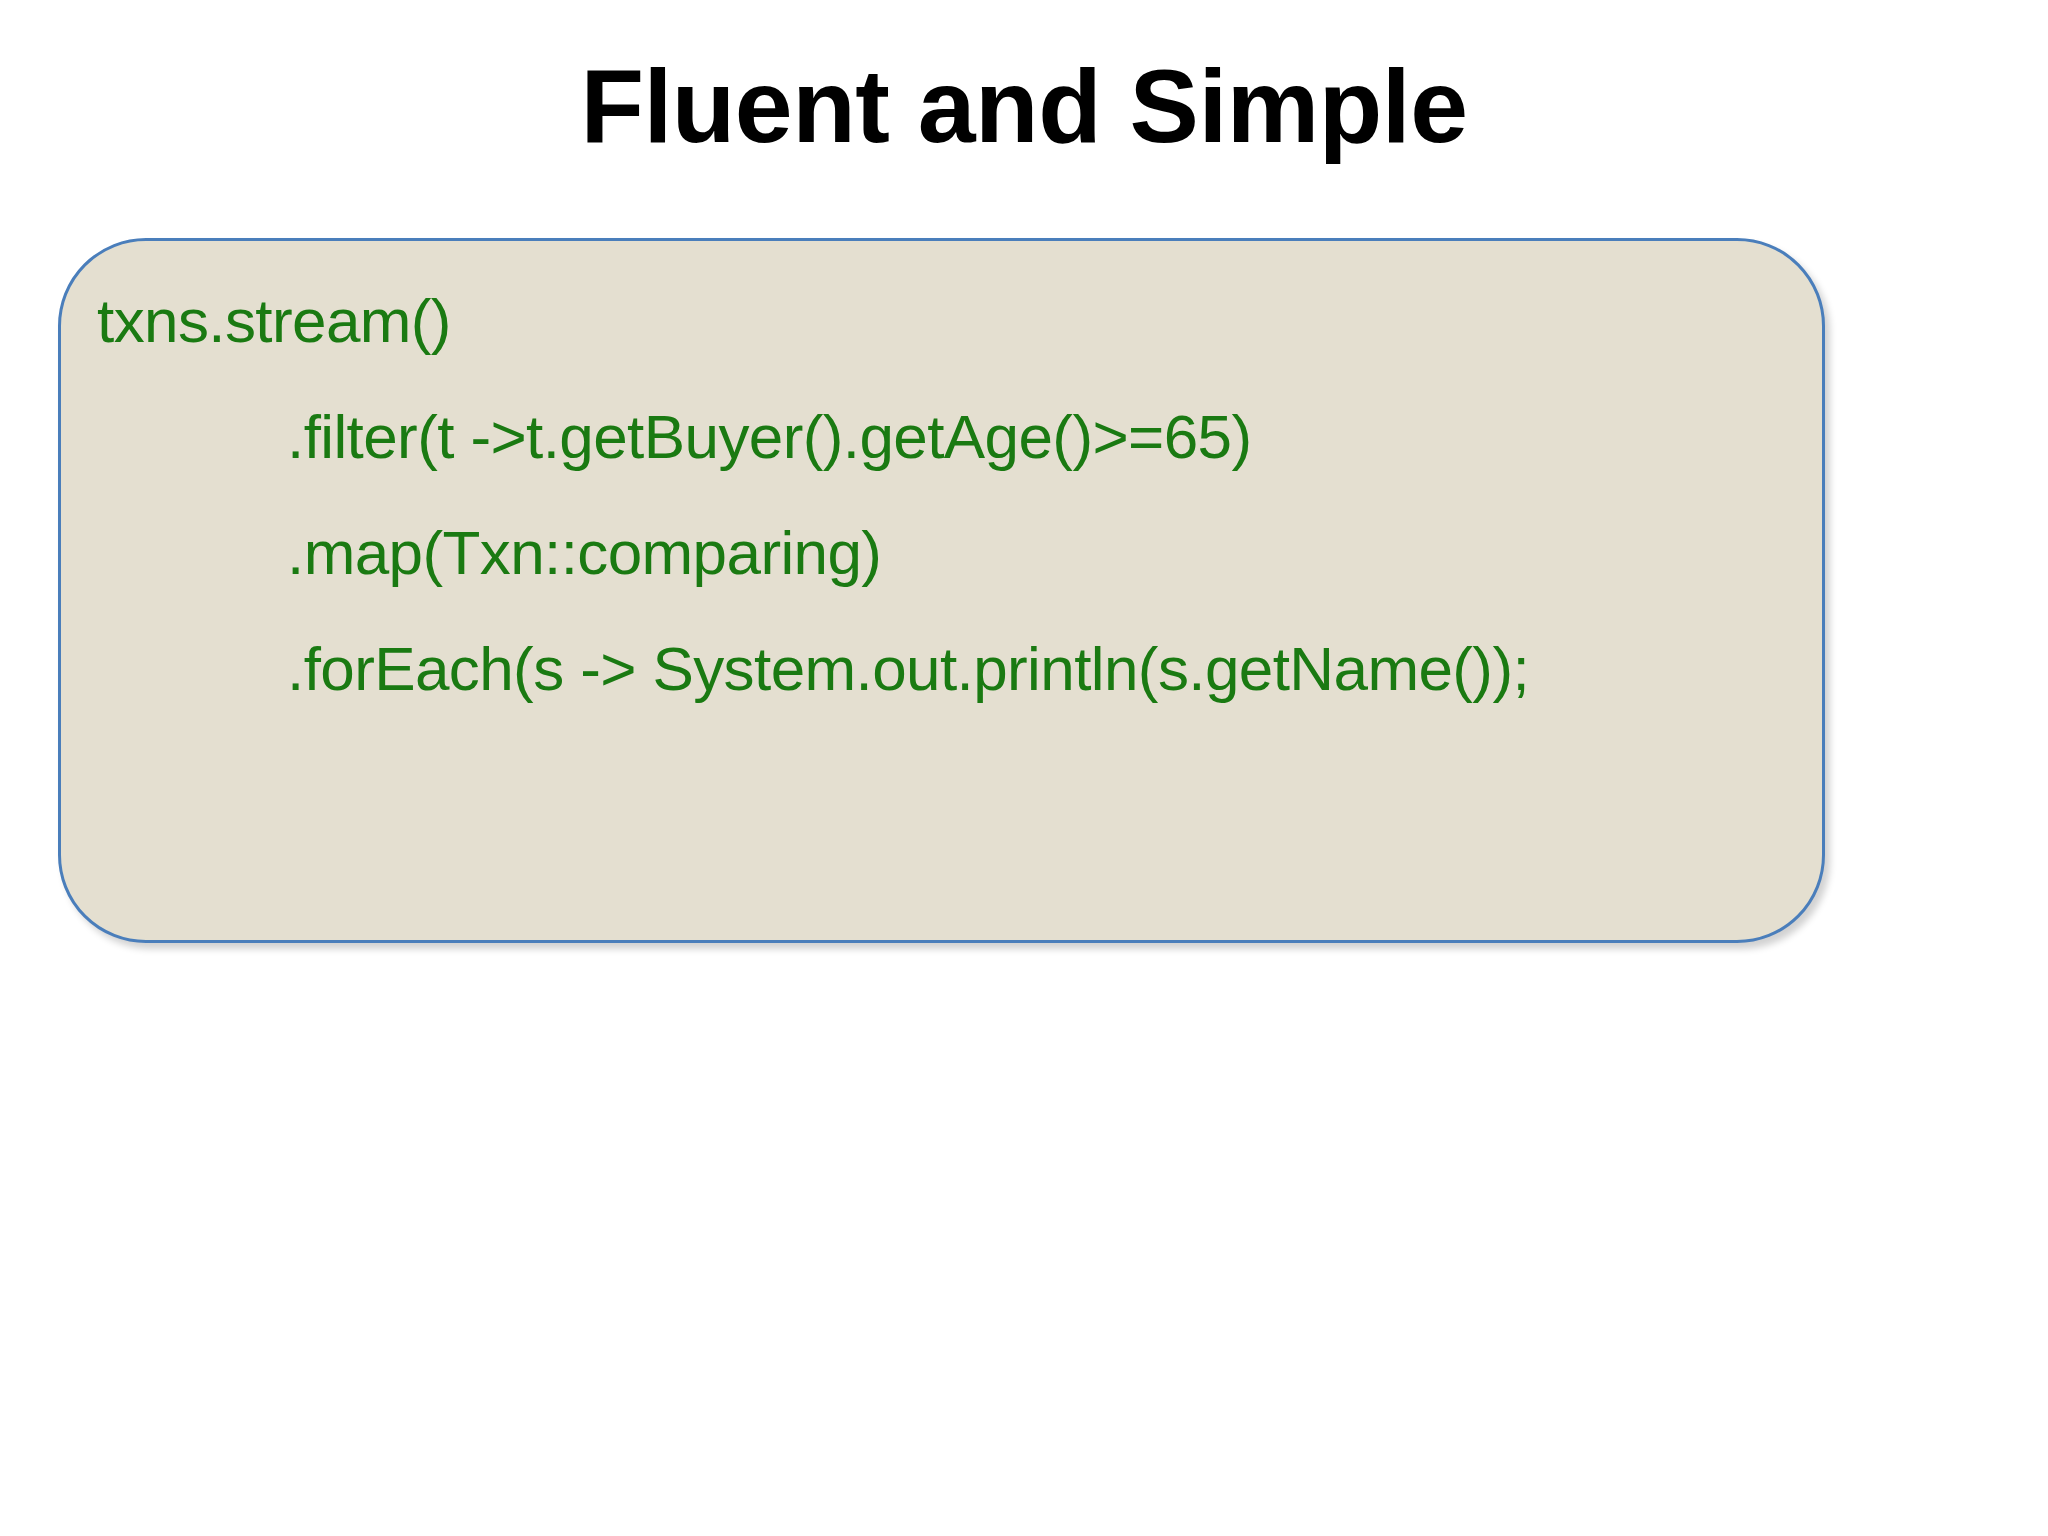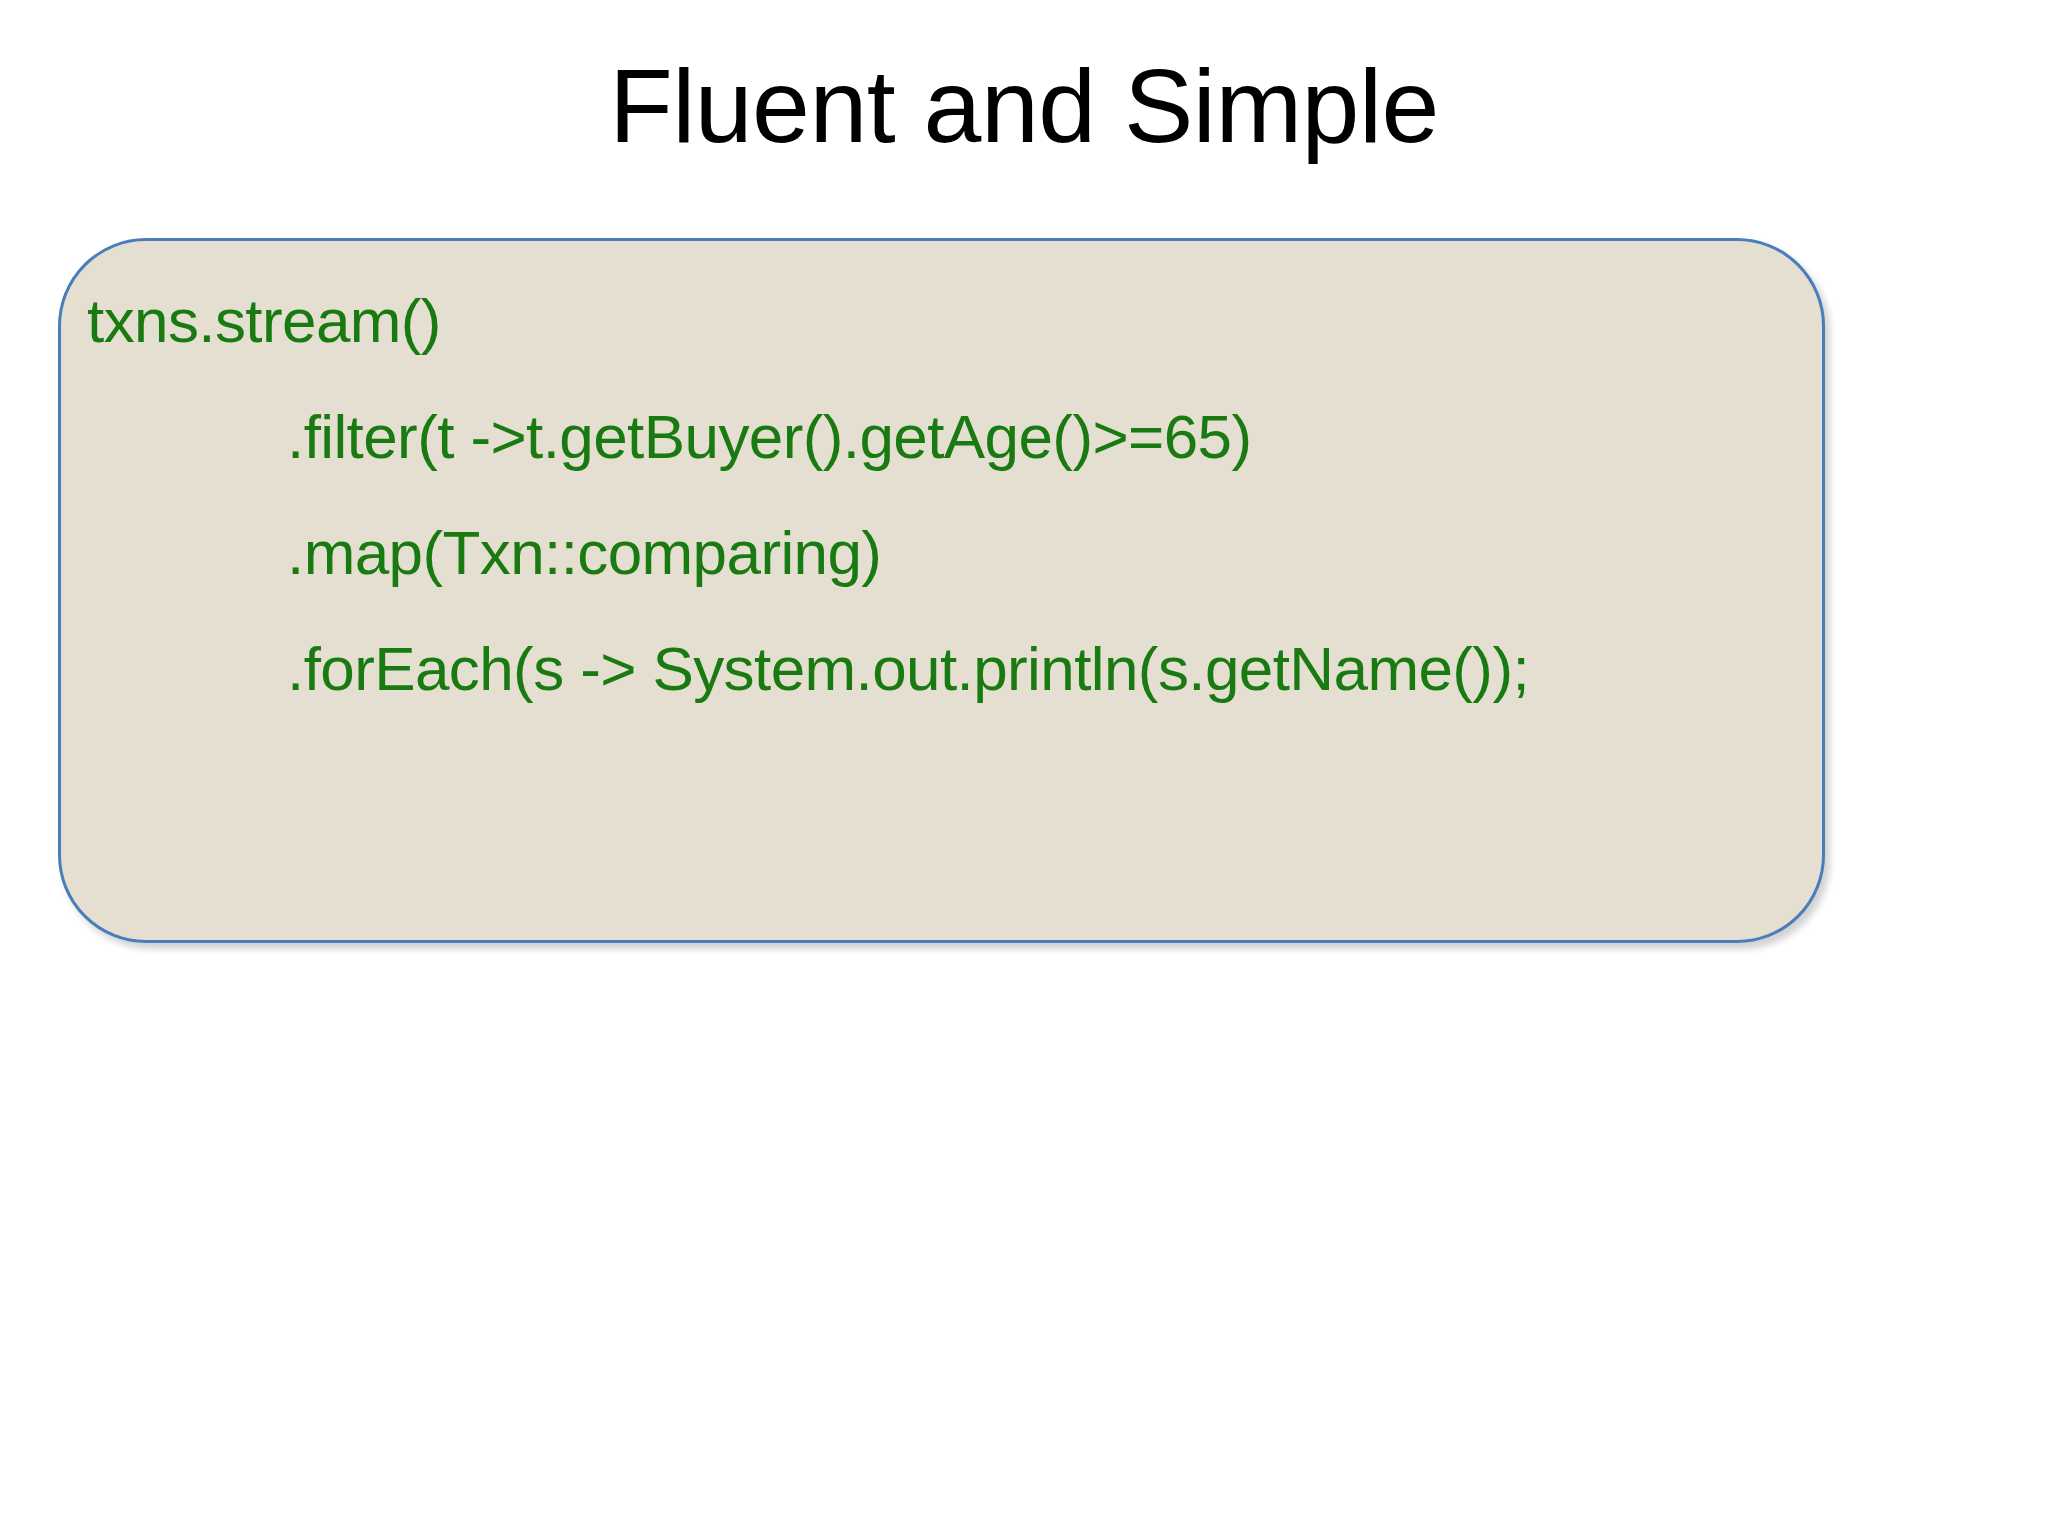--- a/index.html
+++ b/index.html
@@ -25,21 +25,21 @@
   
   .slide-title {
     position: absolute;
     left: 0;
     top: 48px;
     width: 2048px;
     text-align: center;
     font-family: "Liberation Sans", sans-serif;
     font-size: 104px;
     line-height: 1.12;
-    font-weight: 400;
+    font-weight: 700;
     color: #000000;
     letter-spacing: -0.5px;
     white-space: nowrap;
   }
 
   
   .code-box {
     position: absolute;
     left: 58px;
     top: 238px;
@@ -66,21 +66,21 @@
     font-family: "Liberation Sans", sans-serif;
     font-size: 62px;
     line-height: 116px;
     font-weight: 400;
     color: #1A7A12;
     white-space: pre;
     letter-spacing: -0.6px;
   }
 
   .code-line.lvl0 {
-    padding-left: 26px;
+    padding-left: 36px;
   }
   .code-line.lvl1 {
     padding-left: 226px;
   }
 </style>
 </head>
 <body>
 
 <div class="slide">
 

